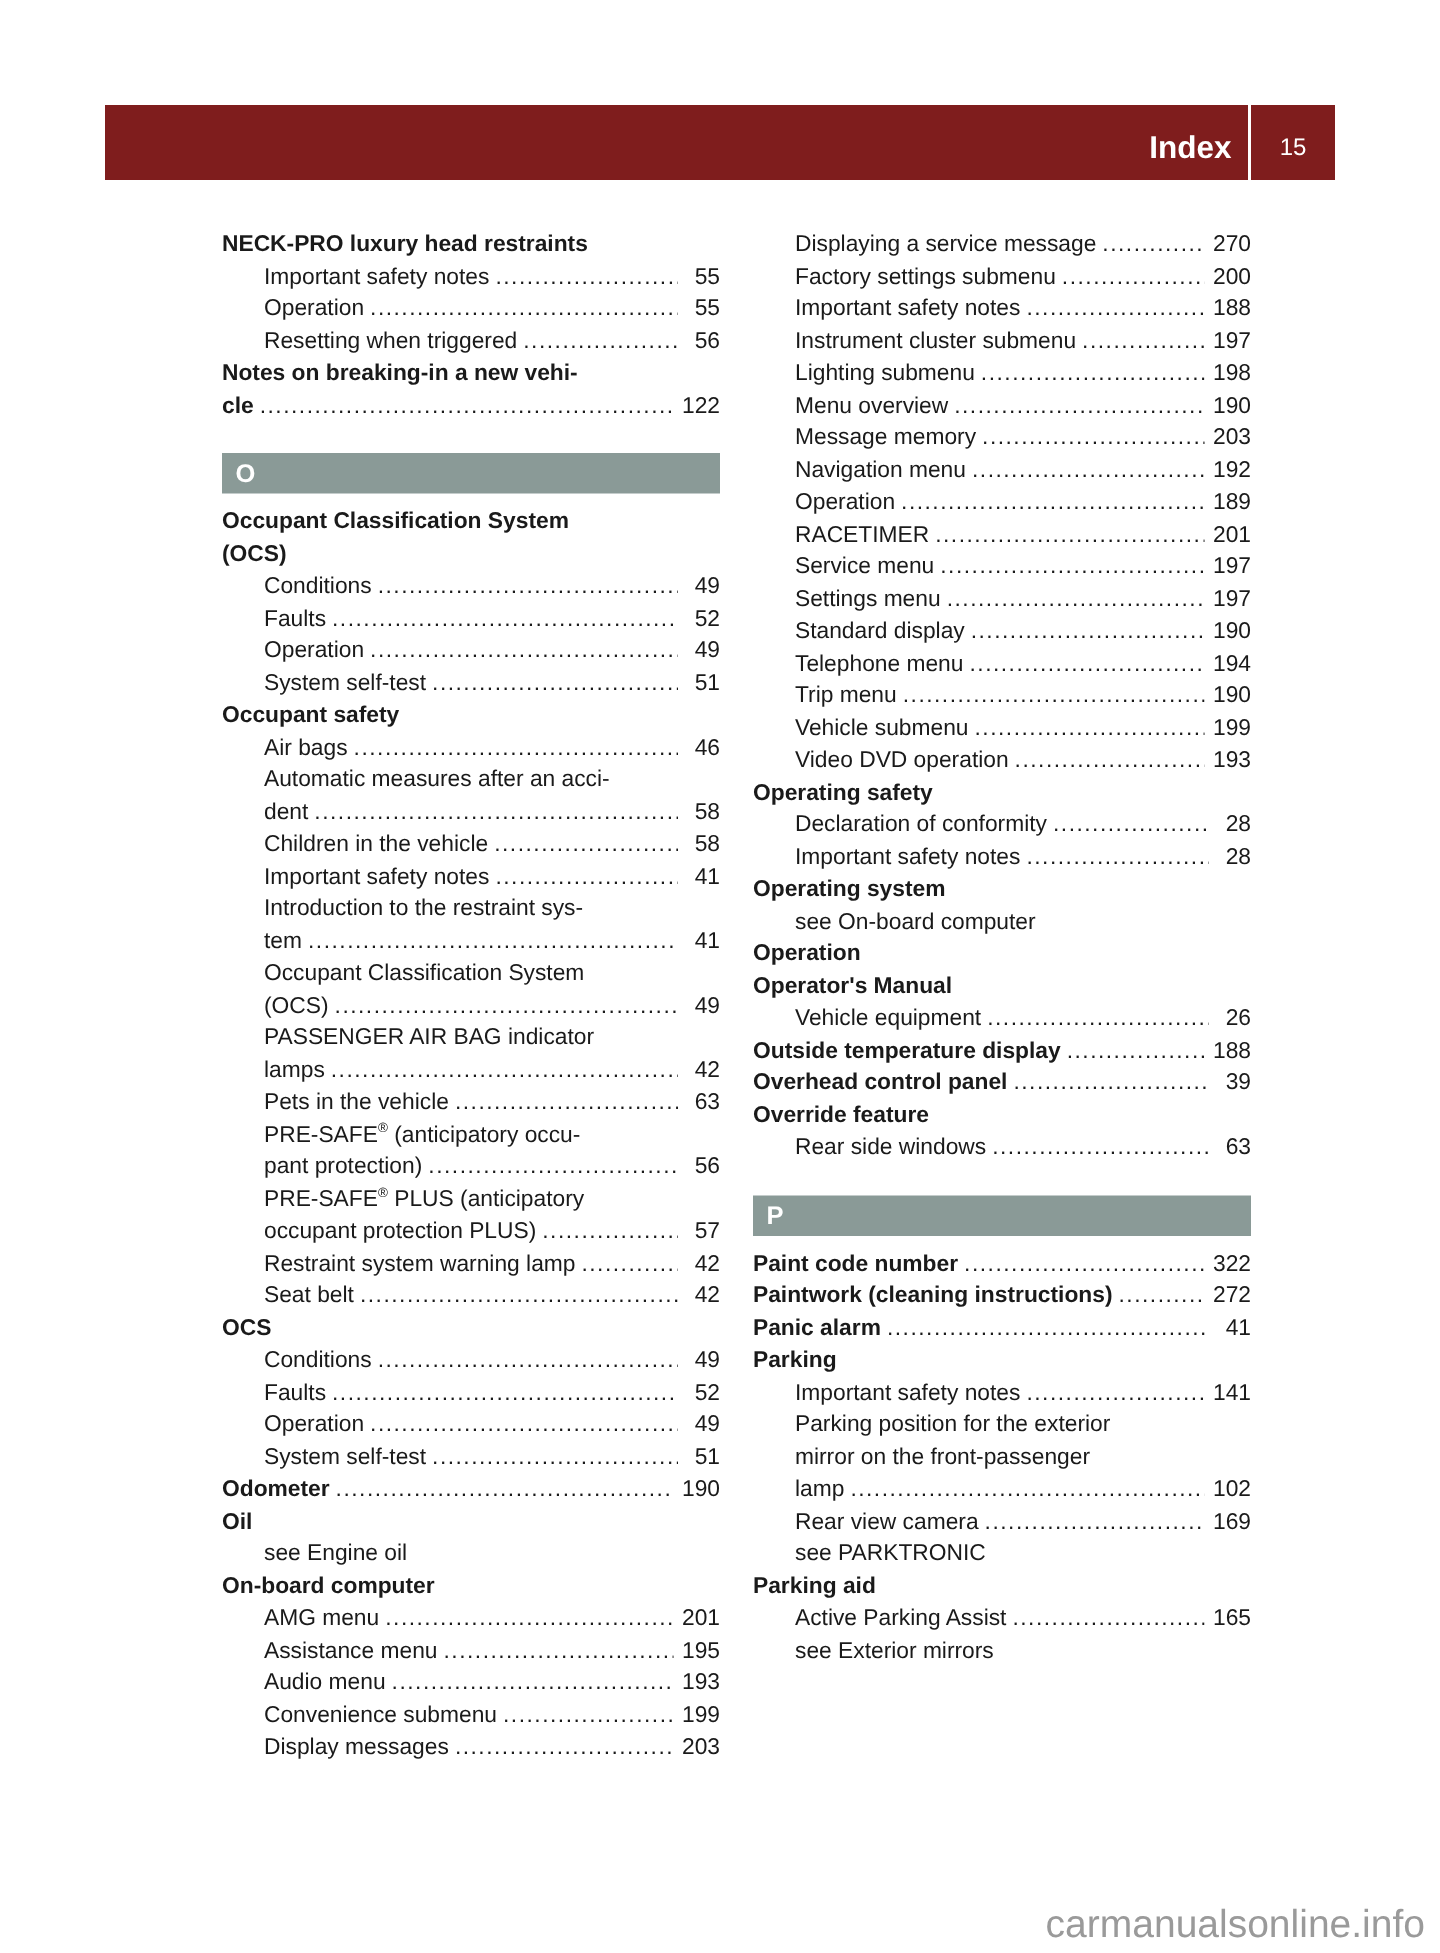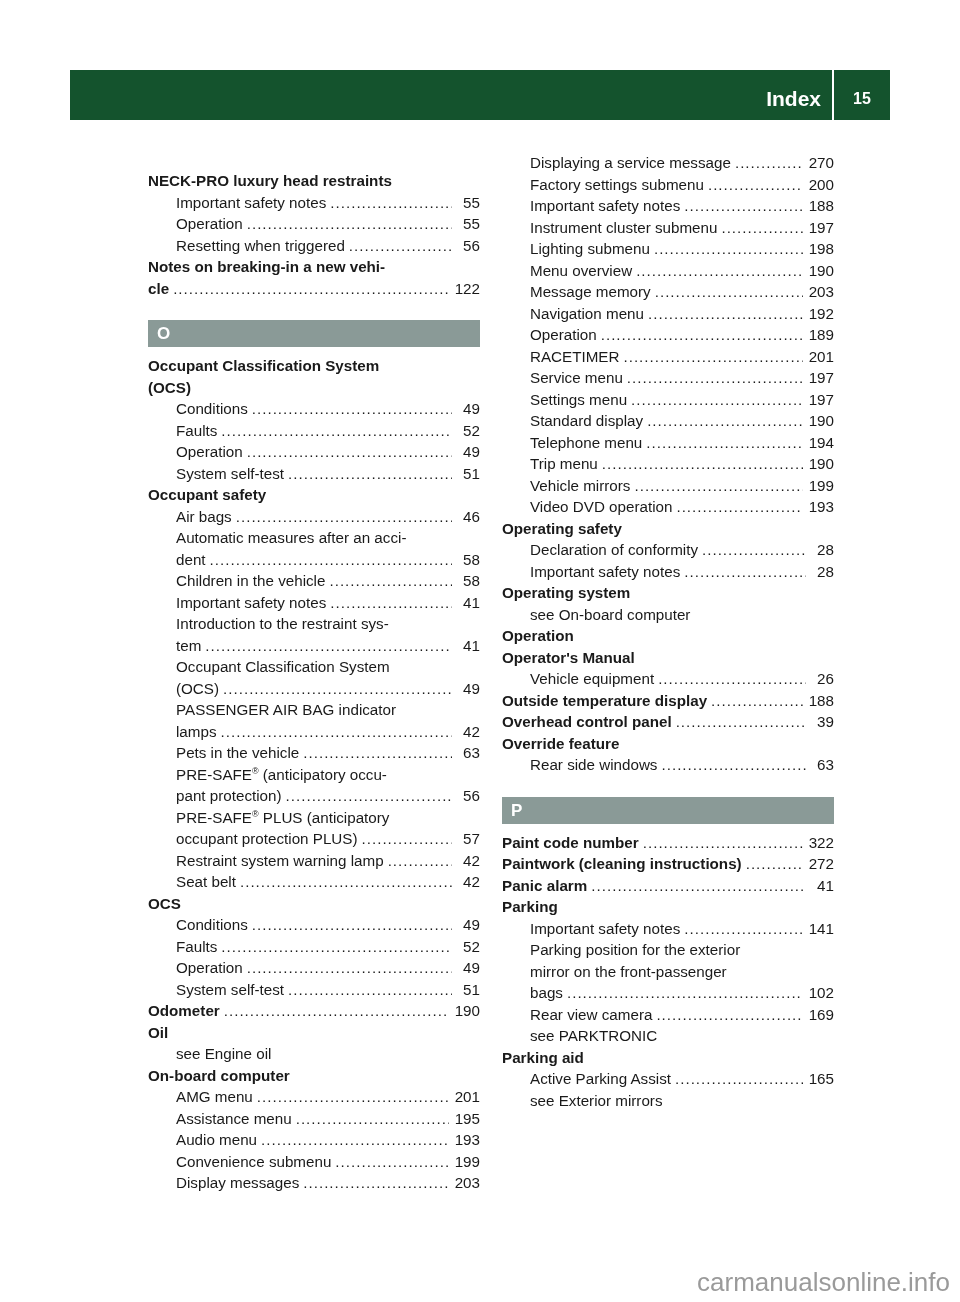--- a/index.html
+++ b/index.html
@@ -2,37 +2,37 @@
 <html><head>
   <meta charset="utf-8">
   <style>
     html, body { margin: 0; padding: 0; }
     body {
       width: 960px; height: 1302px; background: #ffffff; position: relative;
       font-family: "Liberation Sans", sans-serif; color: #1a1a1a; overflow: hidden;
     }
     .header-bar {
       position: absolute; left: 70px; top: 70px; width: 820px; height: 50px;
-      background: #14532d; 
+      background: #7f1d1d; 
     }
     .header-title {
       position: absolute; right: 69px; top: 0; height: 50px; line-height: 58px;
       color: #ffffff; font-weight: bold; font-size: 21px;
     }
     .header-sep {
       position: absolute; left: 762px; top: 0; width: 2px; height: 50px; background: #ffffff;
     }
     .header-page {
       position: absolute; left: 764px; width: 56px; top: 0; height: 50px; line-height: 58px;
-      text-align: center; color: #ffffff; font-weight: bold; font-size: 16px;
+      text-align: center; color: #ffffff; font-weight: normal; font-size: 16px;
     }
     .col {
       position: absolute; top: 152px; width: 332px; font-size: 15.2px; line-height: 21.5px;
     }
-    .col-left { left: 148px; margin-top: 18px; }
+    .col-left { left: 148px; }
     .col-right { left: 502px; }
     .entry { position: relative; display: flex; align-items: baseline; white-space: nowrap; }
     .entry.sub { padding-left: 28px; }
     .entry.bold .txt { font-weight: bold; }
     .entry .txt { flex: 0 0 auto; }
     .entry .dots {
       flex: 1 1 auto; overflow: hidden; margin: 0 6px 0 4px; letter-spacing: 1px;
       color: #1a1a1a; min-width: 12px;
     }
     .entry .dots::before {
@@ -329,21 +329,21 @@
       <span class="txt">Telephone menu</span>
       <span class="dots"></span>
       <span class="pg">194</span>
     </div>
     <div class="entry sub">
       <span class="txt">Trip menu</span>
       <span class="dots"></span>
       <span class="pg">190</span>
     </div>
     <div class="entry sub">
-      <span class="txt">Vehicle mirrors</span>
+      <span class="txt">Vehicle submenu</span>
       <span class="dots"></span>
       <span class="pg">199</span>
     </div>
     <div class="entry sub">
       <span class="txt">Video DVD operation</span>
       <span class="dots"></span>
       <span class="pg">193</span>
     </div>
     <div class="entry bold">
       <span class="txt">Operating safety</span>
@@ -414,21 +414,21 @@
     </div>
     <div class="entry sub">
       <span class="txt">Important safety notes</span>
       <span class="dots"></span>
       <span class="pg">141</span>
     </div>
     <div>
       <div class="wrapline sub">Parking position for the exterior</div>
       <div class="wrapline sub">mirror on the front-passenger</div>
       <div class="entry sub">
-        <span class="txt">bags</span>
+        <span class="txt">lamp</span>
         <span class="dots"></span>
         <span class="pg">102</span>
       </div>
     </div>
     <div class="entry sub">
       <span class="txt">Rear view camera</span>
       <span class="dots"></span>
       <span class="pg">169</span>
     </div>
     <div class="entry sub">

